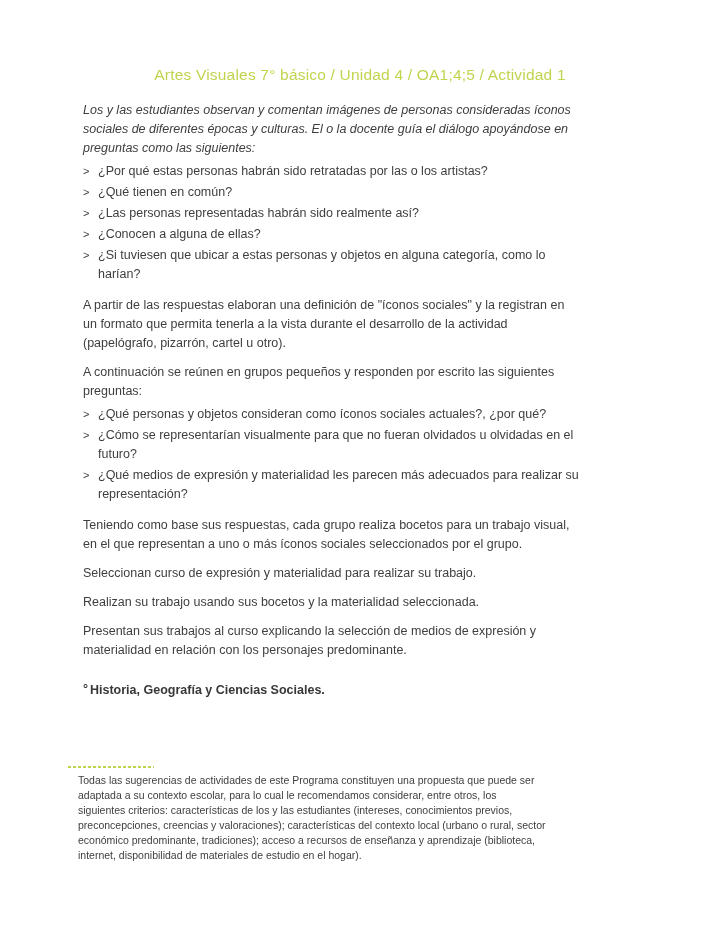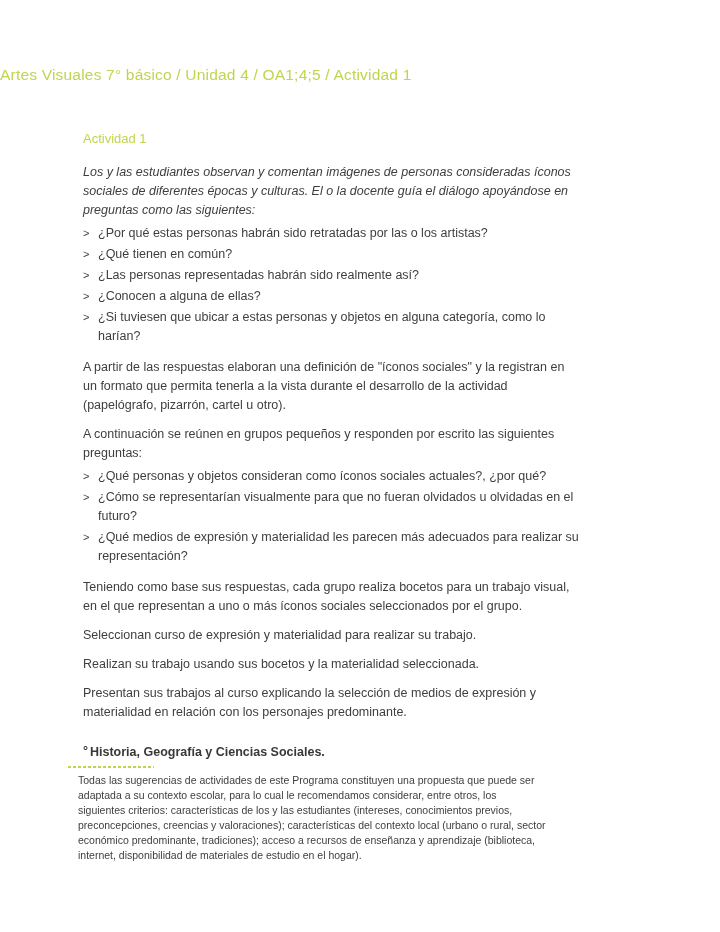--- a/index.html
+++ b/index.html
@@ -15,21 +15,21 @@
     background: #ffffff;
     overflow: hidden;
   }
   body {
     position: relative;
     font-family: "Liberation Sans", "DejaVu Sans", sans-serif;
     color: var(--body-text);
   }
   .doc-title {
     padding-top: 66px;
-    text-align: left;
+    text-align: center;
     color: var(--accent-green);
     font-size: 15.5px;
     letter-spacing: 0.2px;
   }
   .content {
     margin-left: 83px;
     width: 497px;
   }
   .activity-label {
     margin-top: 47px;
@@ -91,21 +91,20 @@
     line-height: 15px;
     color: var(--body-text);
   }
 </style>
 </head>
 <body>
 
 <div class="doc-title">Artes Visuales 7° básico / Unidad 4 / OA1;4;5 / Actividad 1</div>
 
 <div class="content">
-  <div class="activity-label">Actividad 1</div>
 
   <p class="intro">Los y las estudiantes observan y comentan imágenes de personas consideradas íconos sociales de diferentes épocas y culturas. El o la docente guía el diálogo apoyándose en preguntas como las siguientes:</p>
 
   <ul class="questions">
     <li>
       <span class="marker">&gt;</span>
       <span>¿Por qué estas personas habrán sido retratadas por las o los artistas?</span>
     </li>
     <li>
       <span class="marker">&gt;</span>

